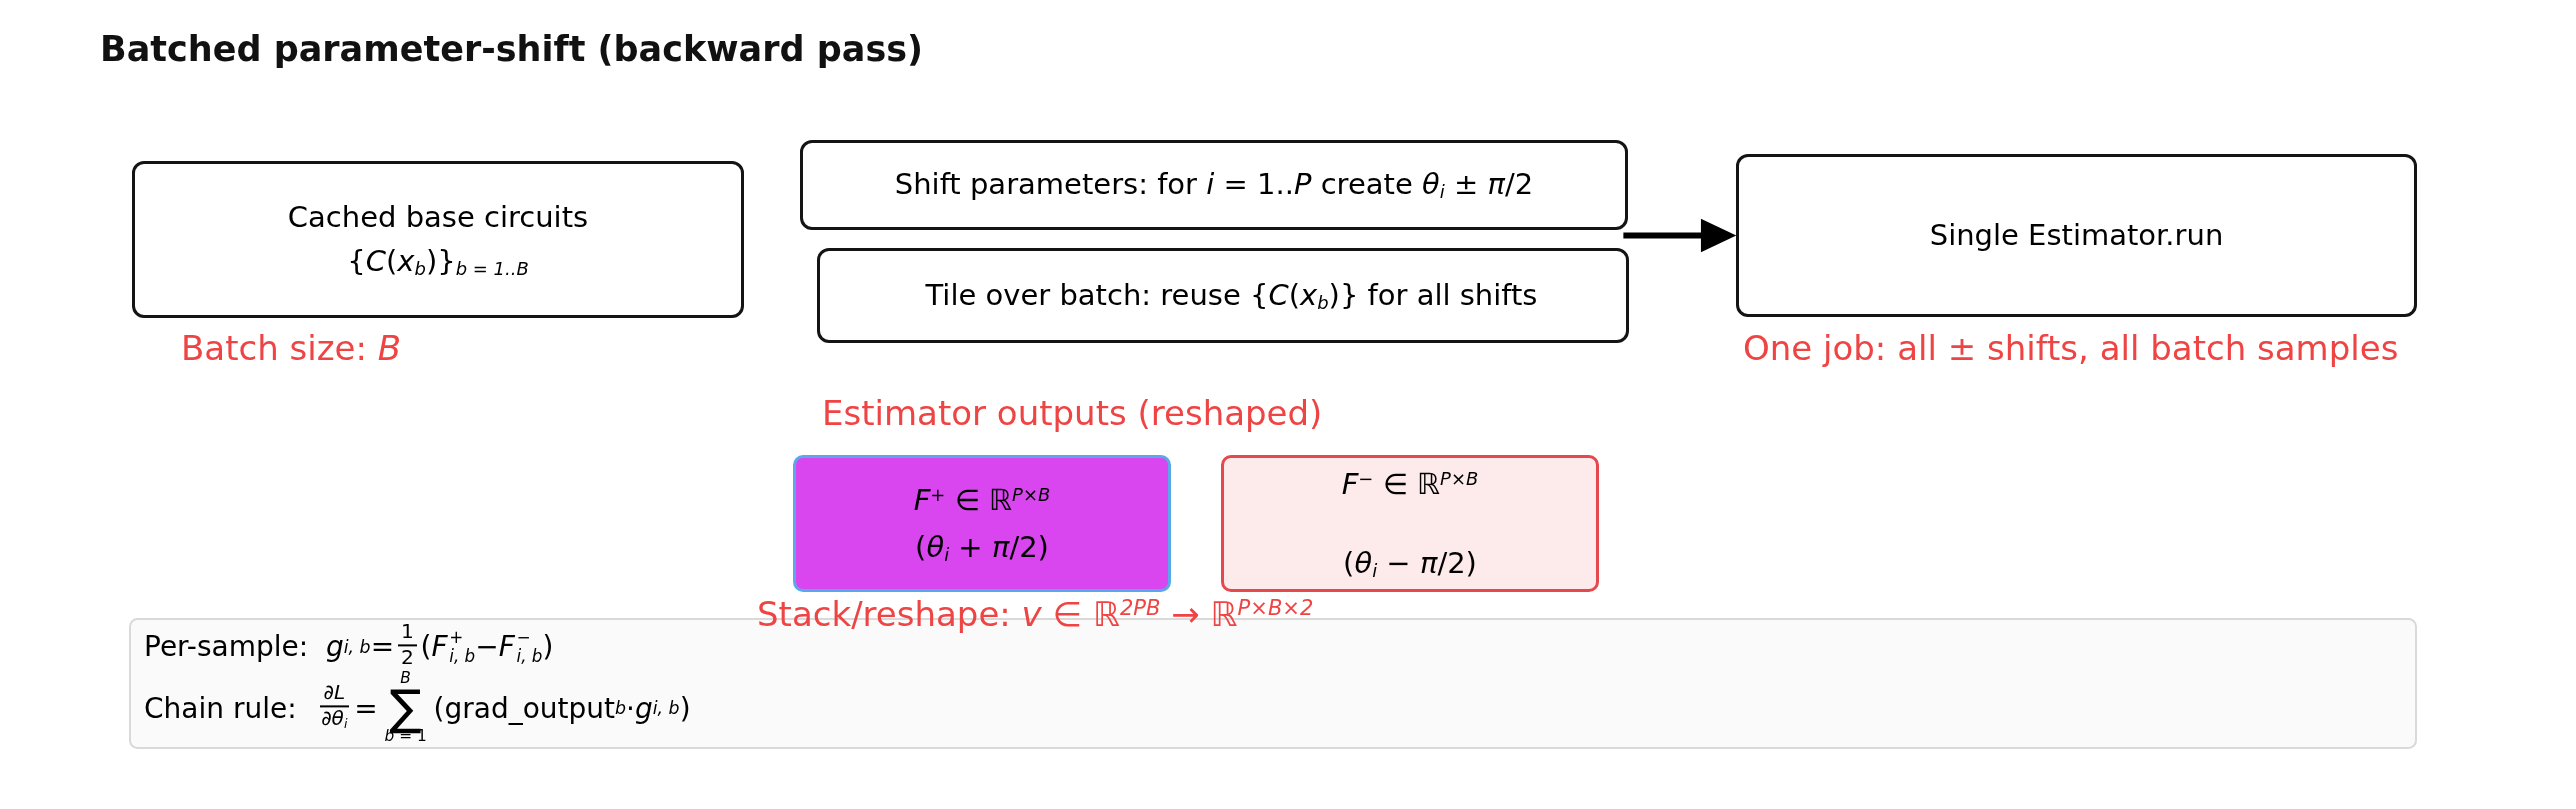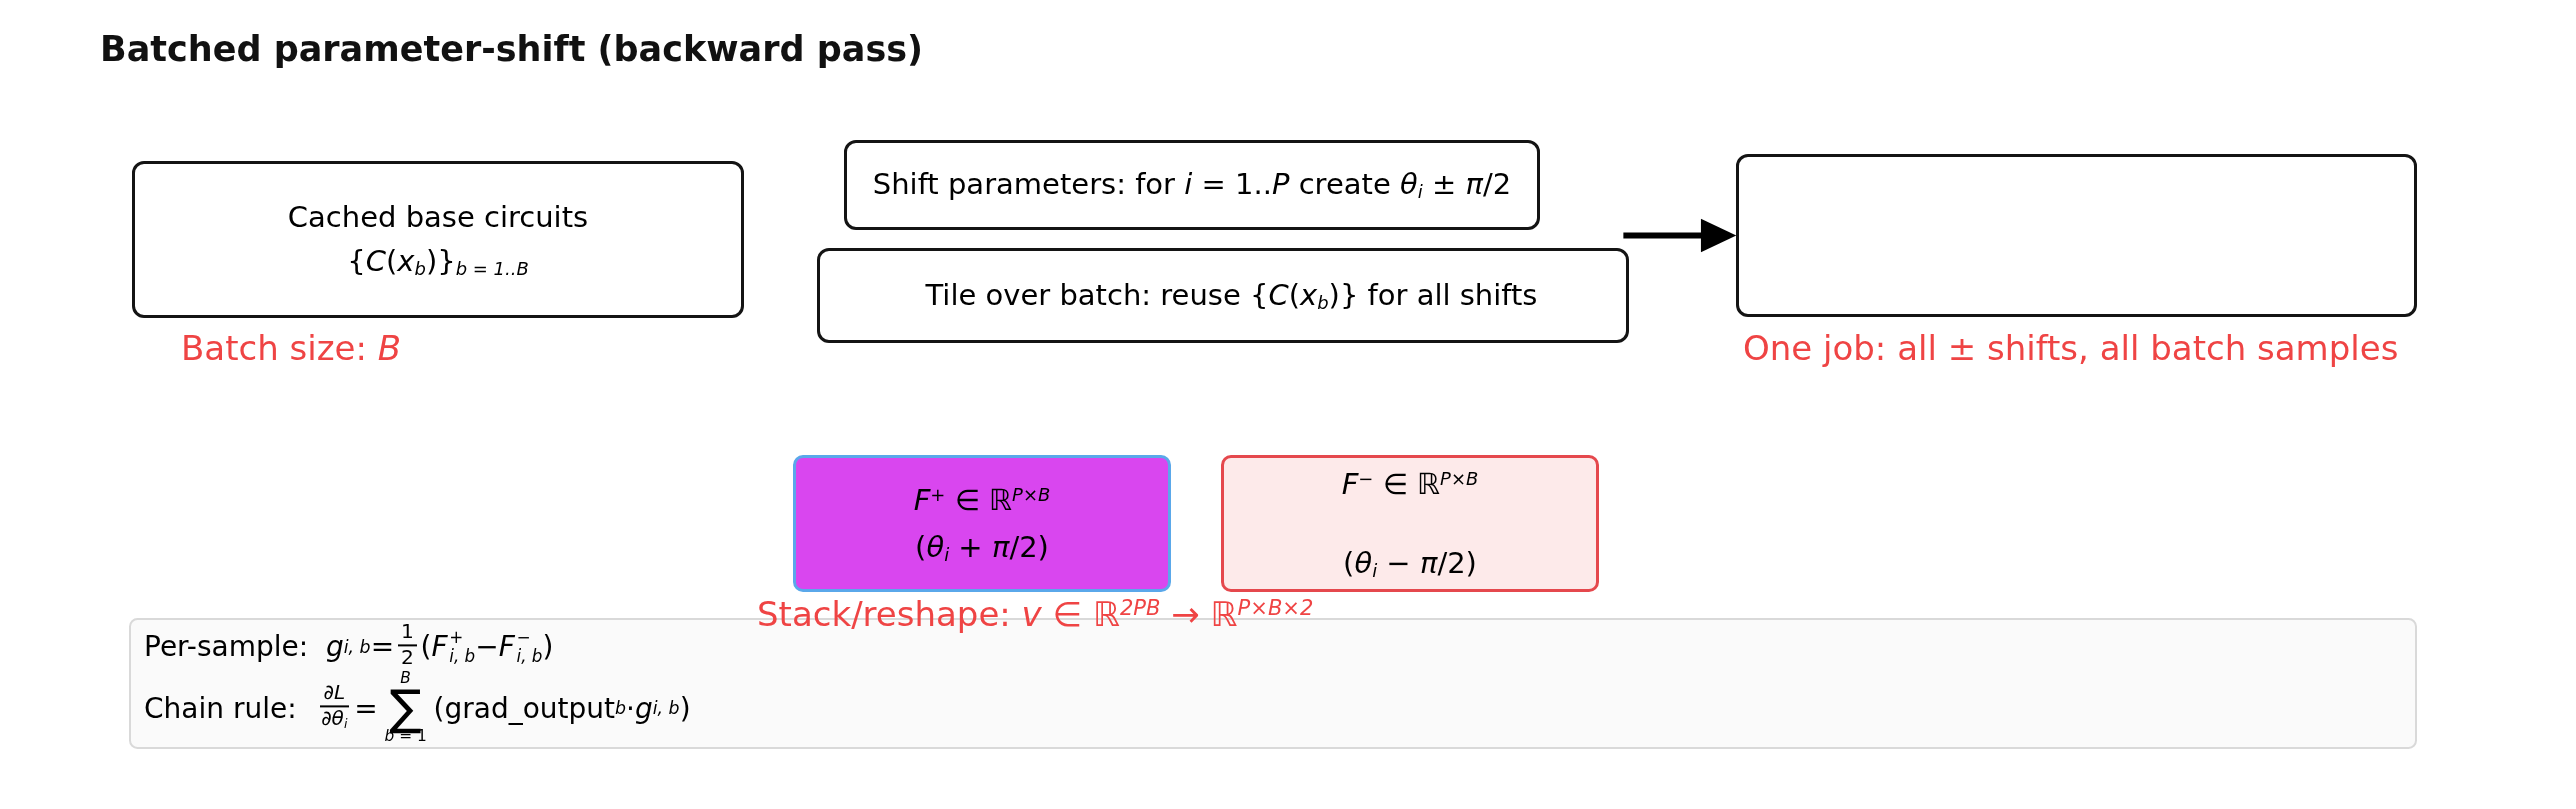--- a/index.html
+++ b/index.html
@@ -74,38 +74,40 @@
 <div id="stage">
 
   <div class="abs title" style="left:100px;top:29px;">Batched parameter-shift (backward pass)</div>
 
   <div class="node" style="left:132px;top:161px;width:612px;height:157px;">
     <div>Cached base circuits</div>
     <div><span class="tk-t">{</span><span class="tk-i">C</span><span class="tk-t">(</span><span class="tk-i">x</span><span class="tk-isub">b</span><span class="tk-t">)}</span><span class="tk-isub">b = 1..B</span></div>
   </div>
   <div class="abs caption" style="left:181px;top:328px;"><span class="tk-t">Batch size: </span><span class="tk-i">B</span></div>
 
-  <div class="node" style="left:844px;top:140px;width:696px;height:90px;">
+  <div class="node" style="left:800px;top:140px;width:828px;height:90px;">
     <div><span class="tk-t">Shift parameters: for </span><span class="tk-i">i</span><span class="tk-t"> = 1..</span><span class="tk-i">P</span><span class="tk-t"> create </span><span class="tk-i">θ</span><span class="tk-isub">i</span><span class="tk-t"> ± </span><span class="tk-i">π</span><span class="tk-t">/2</span></div>
   </div>
   <div class="node" style="left:817px;top:248px;width:812px;height:95px;padding-left:17px;">
     <div><span class="tk-t">Tile over batch: reuse {</span><span class="tk-i">C</span><span class="tk-t">(</span><span class="tk-i">x</span><span class="tk-isub">b</span><span class="tk-t">)} for all shifts</span></div>
   </div>
 
   <div class="abs" style="left:1620px;top:210px;width:118px;height:51px;">
     <svg class="arrow-svg" width="118" height="51" viewBox="0 0 140 60" aria-hidden="true">
       <line x1="4" y1="30" x2="100" y2="30" stroke="#000" stroke-width="7"></line>
       <polygon points="96,10 138,30 96,50" fill="#000"></polygon>
     </svg>
   </div>
 
   <div class="node" style="left:1736px;top:154px;width:681px;height:163px;">
+    <div>Single Estimator.run</div>
   </div>
   <div class="abs caption" style="left:1743px;top:328px;">One job: all ± shifts, all batch samples</div>
 
+  <div class="abs caption" style="left:822px;top:393px;">Estimator outputs (reshaped)</div>
 
   <div class="node blue" style="left:793px;top:455px;width:378px;height:137px;line-height:1.6;">
     <div><span class="tk-i">F</span><span class="tk-sup">+</span><span class="tk-t"> ∈ ℝ</span><span class="tk-isup">P×B</span></div>
     <div><span class="tk-t">(</span><span class="tk-i">θ</span><span class="tk-isub">i</span><span class="tk-t"> + </span><span class="tk-i">π</span><span class="tk-t">/2)</span></div>
   </div>
   <div class="node red" style="left:1221px;top:455px;width:378px;height:137px;line-height:1.6;">
     <div><span class="tk-i">F</span><span class="tk-sup">−</span><span class="tk-t"> ∈ ℝ</span><span class="tk-isup">P×B</span></div>
     <div><span class="tk-t">(</span><span class="tk-i">θ</span><span class="tk-isub">i</span><span class="tk-t"> − </span><span class="tk-i">π</span><span class="tk-t">/2)</span></div>
   </div>
 

